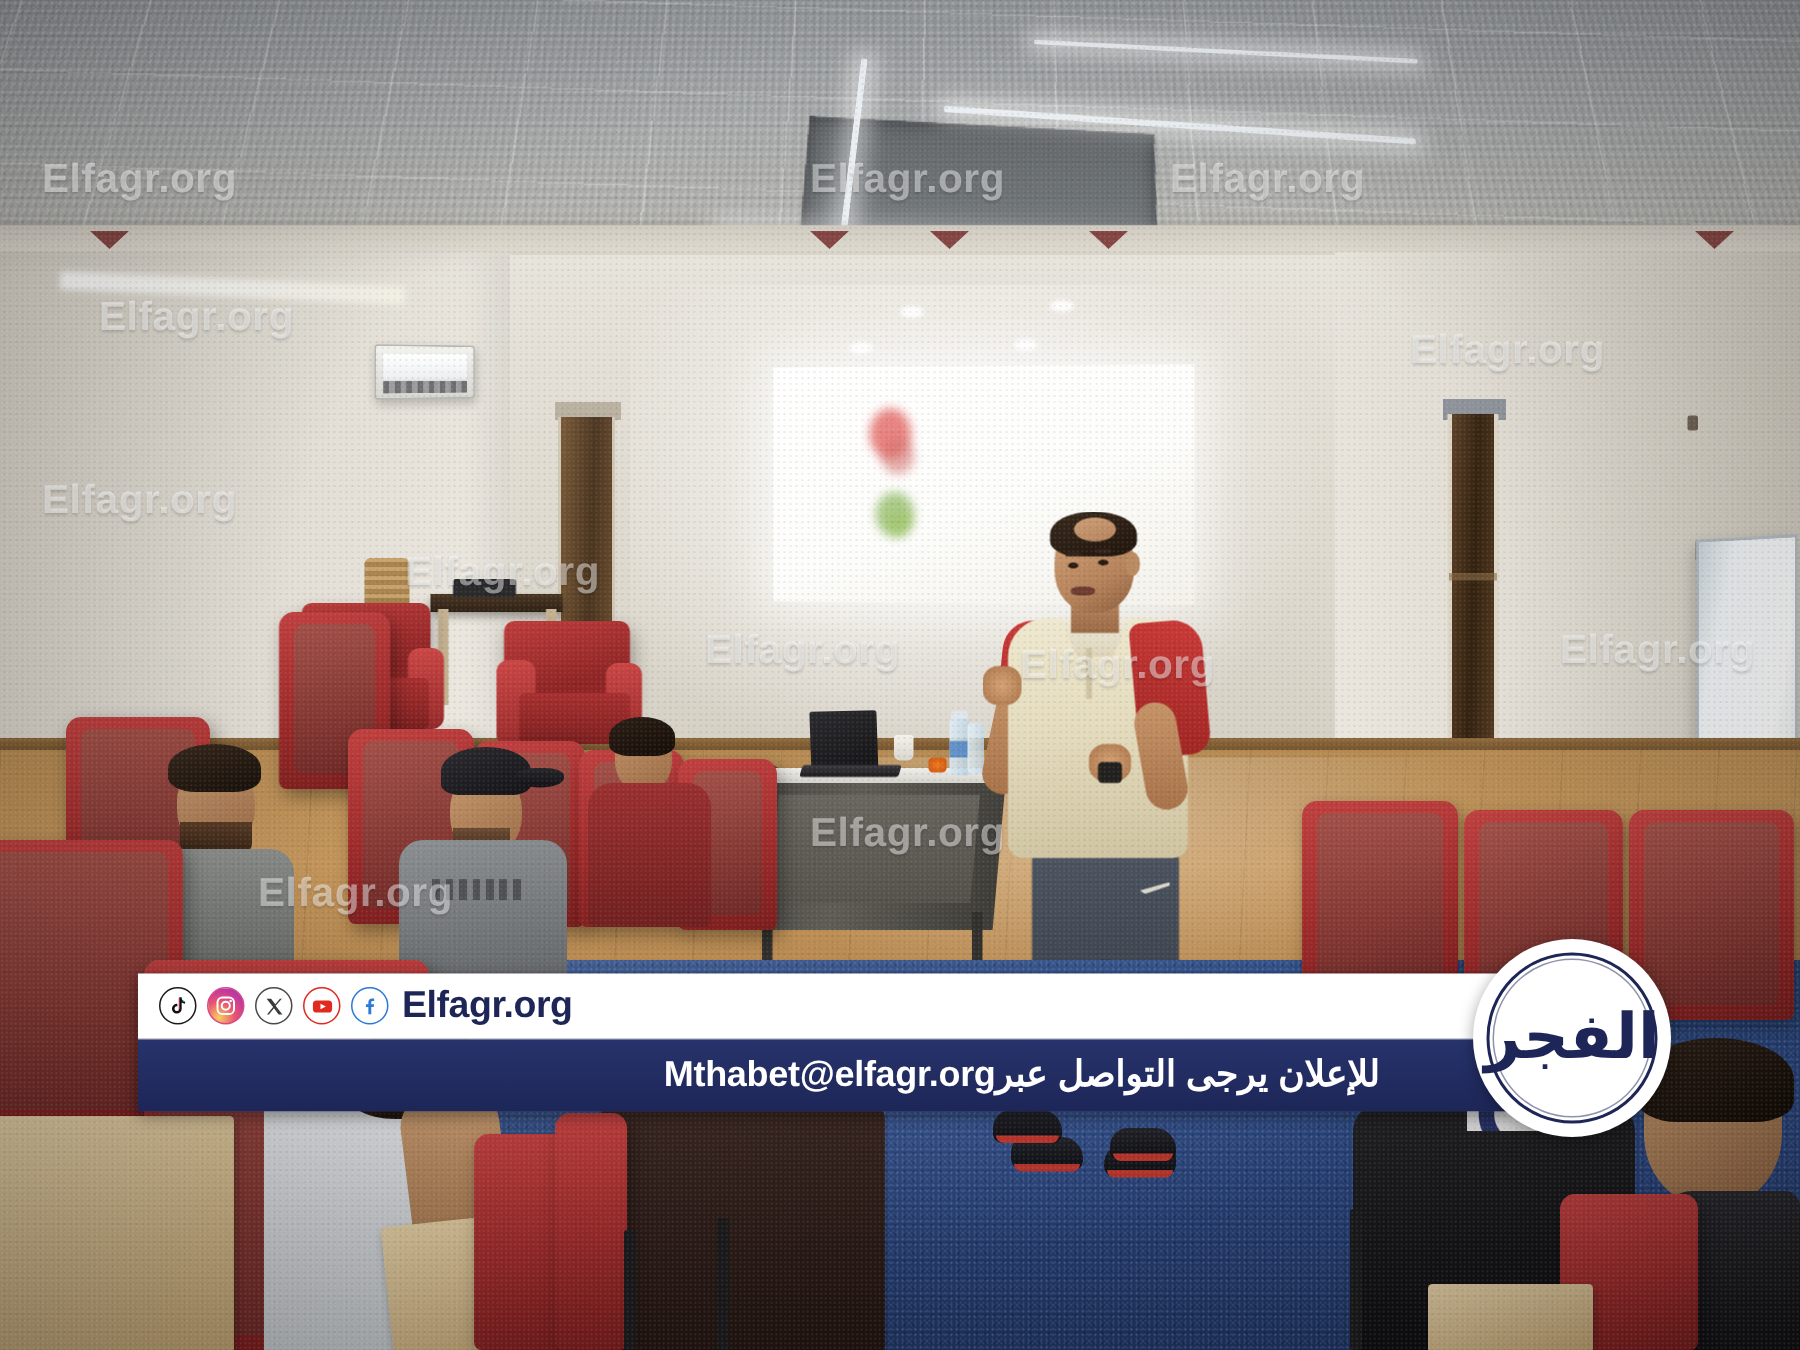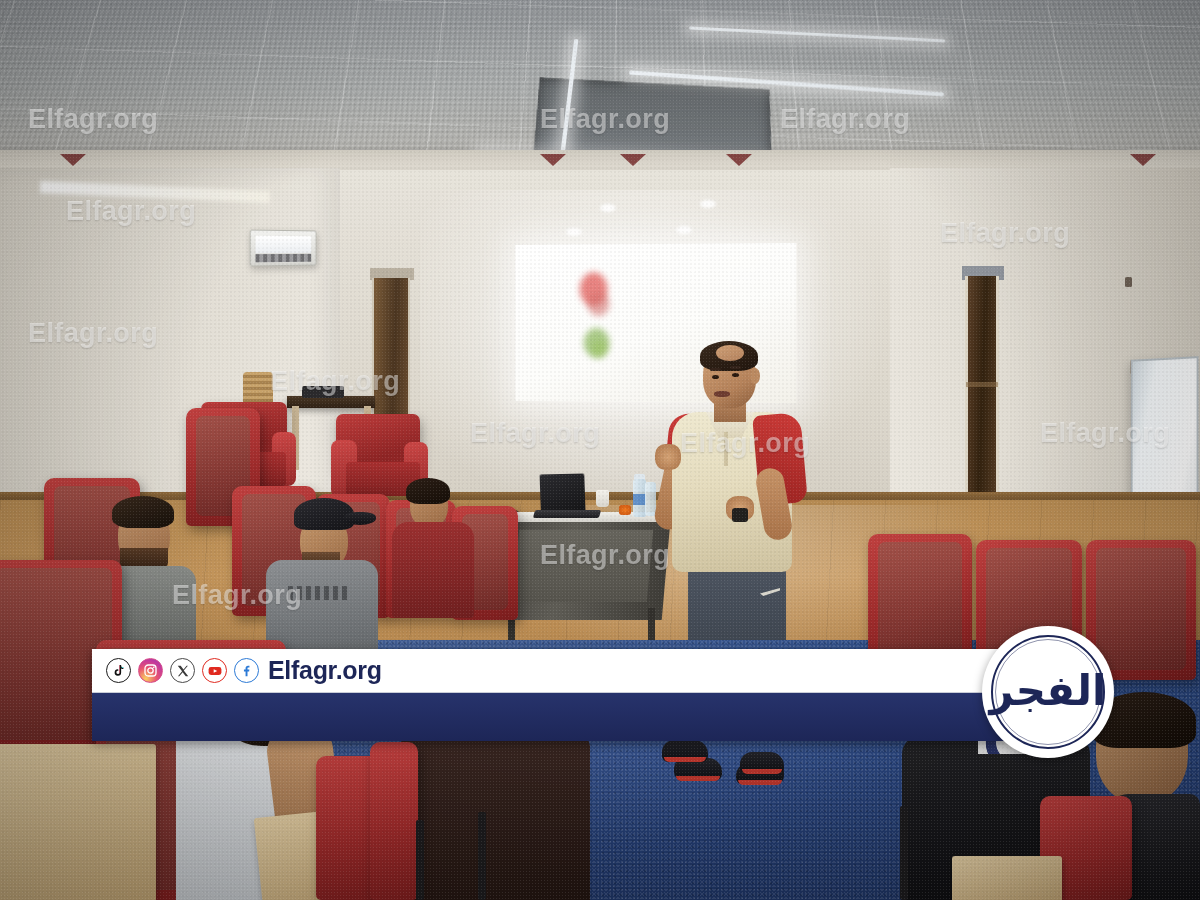--- a/index.html
+++ b/index.html
@@ -787,20 +787,22 @@
           <svg width="15" height="15" viewBox="0 0 24 24" aria-hidden="true">
             <path d="M13.6 21v-7.6h2.6l.4-3h-3V8.5c0-.87.24-1.46 1.5-1.46h1.6V4.36A21 21 0 0 0 14.4 4.2c-2.3 0-3.9 1.4-3.9 4v2.2H7.9v3h2.6V21z" fill="#2c7ad6"></path>
           </svg>
         </span>
       </div>
 
       <span class="brand-url">Elfagr.org</span>
     </div>
 
     <div class="banner-row-bottom">
+      <span class="mail-txt">Mthabet@elfagr.org</span>
+      <span class="ar-bottom" style="margin-right:10px;">للإعلان يرجى التواصل عبر</span>
     </div>
   </div>
 
   <div class="logo-circle">
     <div class="logo-ring"></div>
     <div class="logo-ring2"></div>
     <div class="logo-text">الفجر</div>
   </div>
 
 </div>

